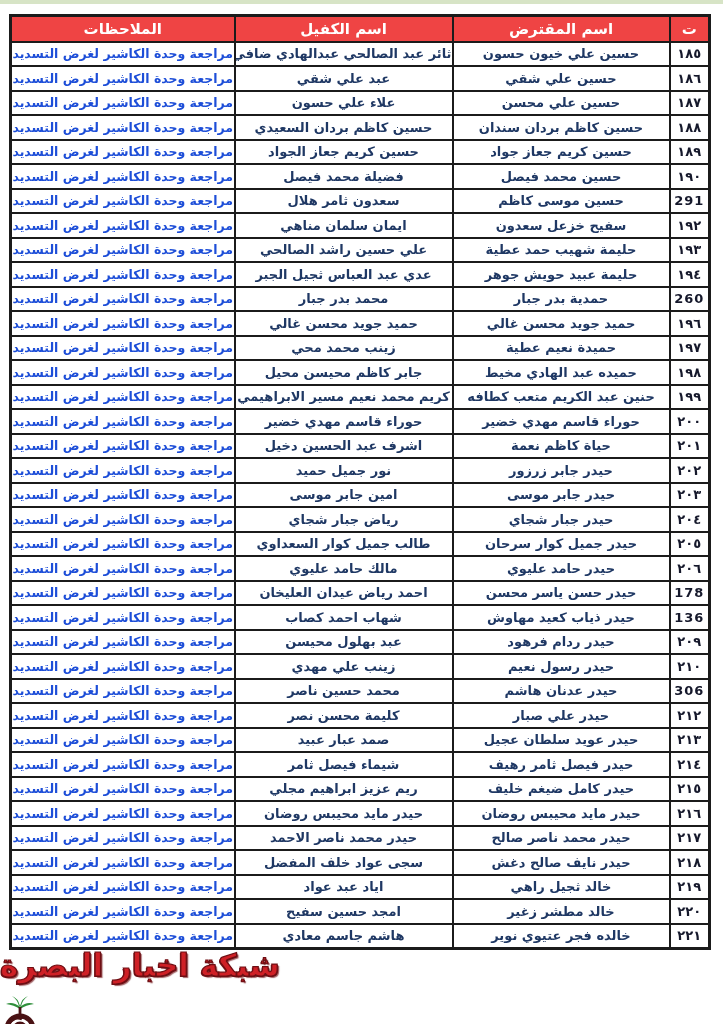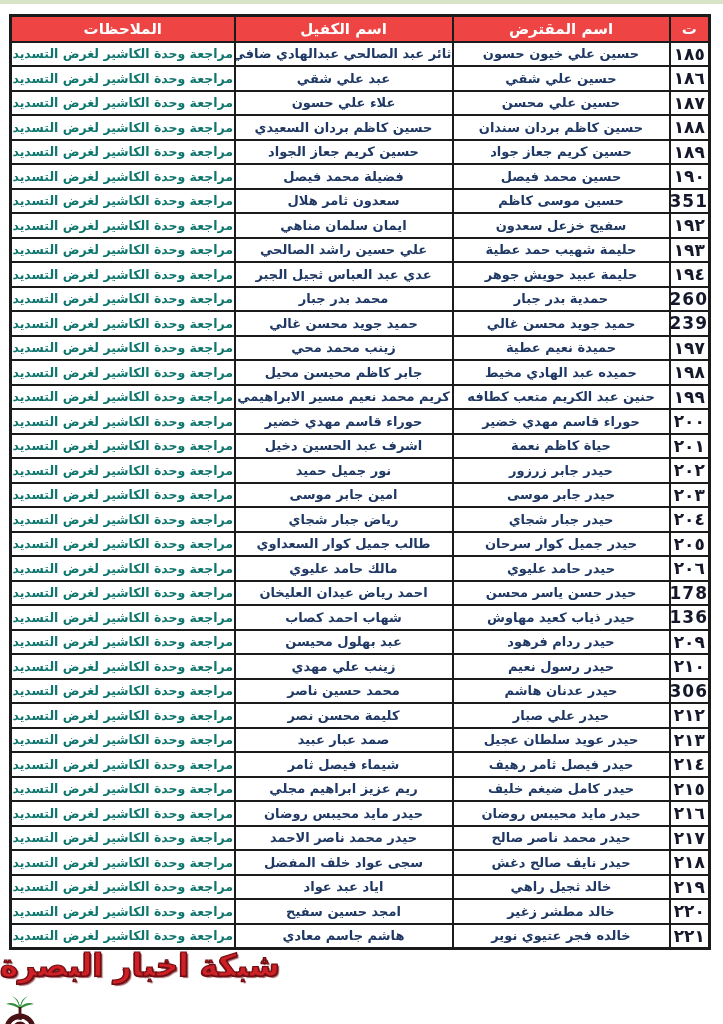--- a/index.html
+++ b/index.html
@@ -37,28 +37,28 @@
     height: 26px;
   }
   table.grid td { height: 24.5px; background: #ffffff; }
 
   col.c-num { width: 40px; }
   col.c-borrower { width: 217px; }
   col.c-guarantor { width: 218px; }
   col.c-notes { width: 224px; }
 
   td.cell-num {
-    color: #15182b; font-weight: bold; font-size: 17px;
+    color: #15182b; font-weight: bold; font-size: 13px;
     letter-spacing: 1px;
   }
   td.cell-name {
     color: #1f3864; font-weight: bold; font-size: 13px;
   }
   td.cell-note {
-    color: #0f766e; font-weight: bold; font-size: 12.5px;
+    color: #1d4ed8; font-weight: bold; font-size: 12.5px;
   }
 
   .watermark {
     position: absolute; top: 968px; left: 0; width: 723px; height: 56px;
     direction: rtl; text-align: left;
     pointer-events: none;
     display: flex; align-items: center; justify-content: flex-start;
     flex-direction: row-reverse;
     z-index: 5;
   }
@@ -139,21 +139,21 @@
         </tr>
 
         <tr>
           <td class="cell-num">١٩٠</td>
           <td class="cell-name">حسين محمد فيصل</td>
           <td class="cell-name">فضيلة محمد فيصل</td>
           <td class="cell-note">مراجعة وحدة الكاشير لغرض التسديد</td>
         </tr>
 
         <tr>
-          <td class="cell-num">351</td>
+          <td class="cell-num">291</td>
           <td class="cell-name">حسين موسى كاظم</td>
           <td class="cell-name">سعدون ثامر هلال</td>
           <td class="cell-note">مراجعة وحدة الكاشير لغرض التسديد</td>
         </tr>
 
         <tr>
           <td class="cell-num">١٩٢</td>
           <td class="cell-name">سفيح خزعل سعدون</td>
           <td class="cell-name">ايمان سلمان مناهي</td>
           <td class="cell-note">مراجعة وحدة الكاشير لغرض التسديد</td>
@@ -174,21 +174,21 @@
         </tr>
 
         <tr>
           <td class="cell-num">260</td>
           <td class="cell-name">حمدية بدر جبار</td>
           <td class="cell-name">محمد بدر جبار</td>
           <td class="cell-note">مراجعة وحدة الكاشير لغرض التسديد</td>
         </tr>
 
         <tr>
-          <td class="cell-num">239</td>
+          <td class="cell-num">١٩٦</td>
           <td class="cell-name">حميد جويد محسن غالي</td>
           <td class="cell-name">حميد جويد محسن غالي</td>
           <td class="cell-note">مراجعة وحدة الكاشير لغرض التسديد</td>
         </tr>
 
         <tr>
           <td class="cell-num">١٩٧</td>
           <td class="cell-name">حميدة نعيم عطية</td>
           <td class="cell-name">زينب محمد محي</td>
           <td class="cell-note">مراجعة وحدة الكاشير لغرض التسديد</td>

